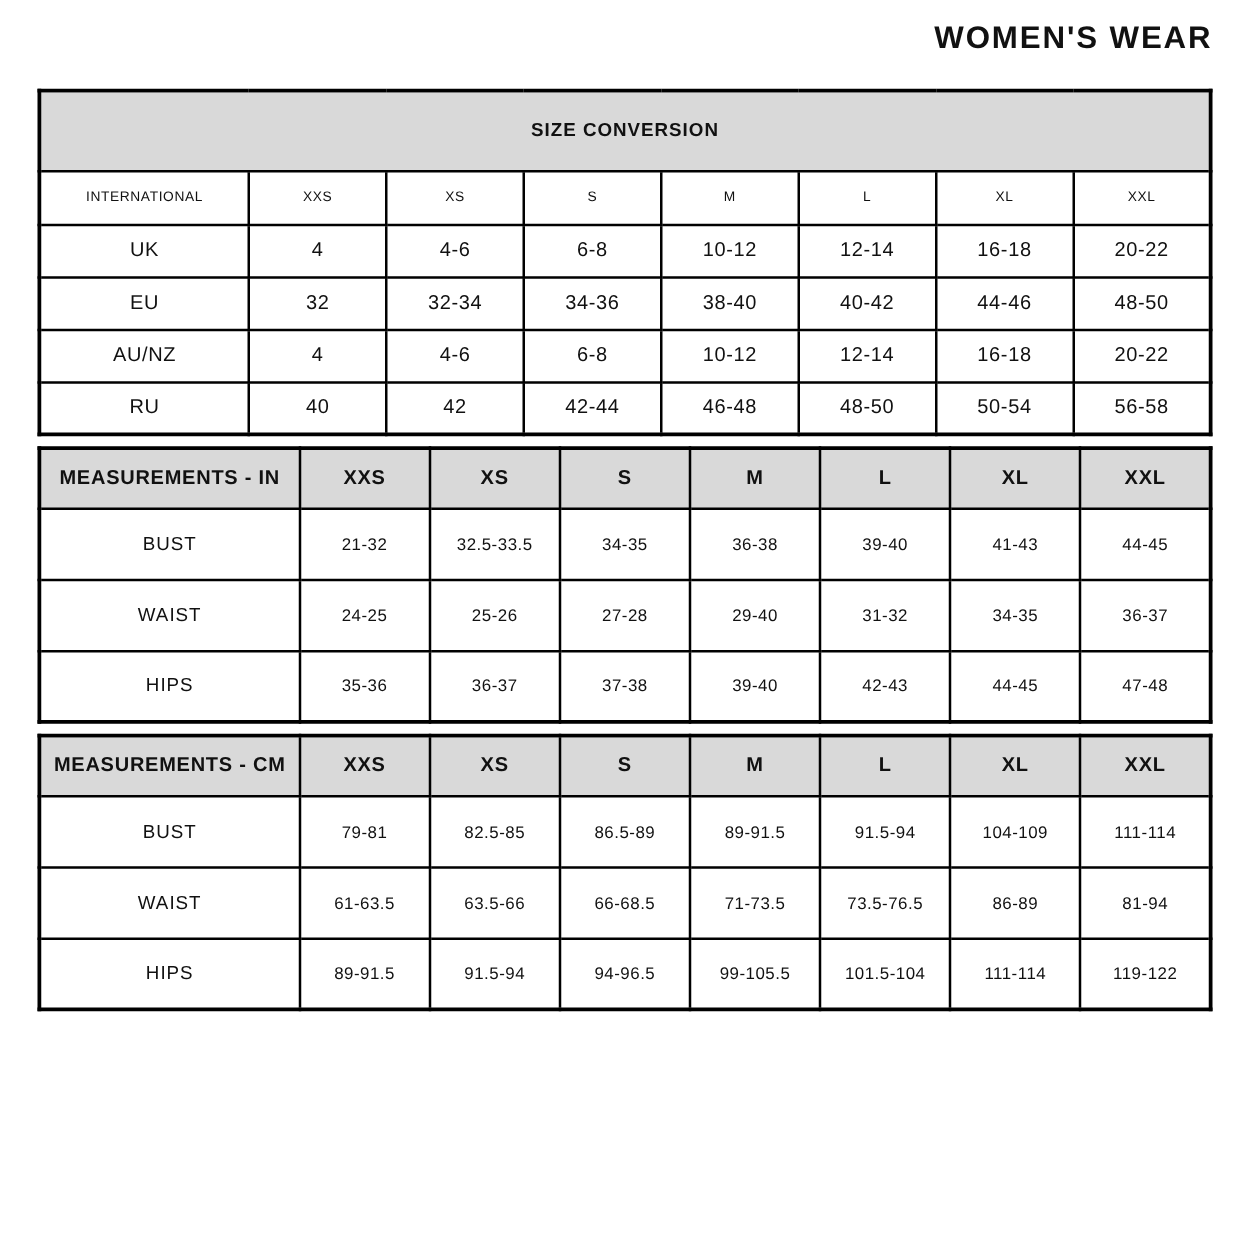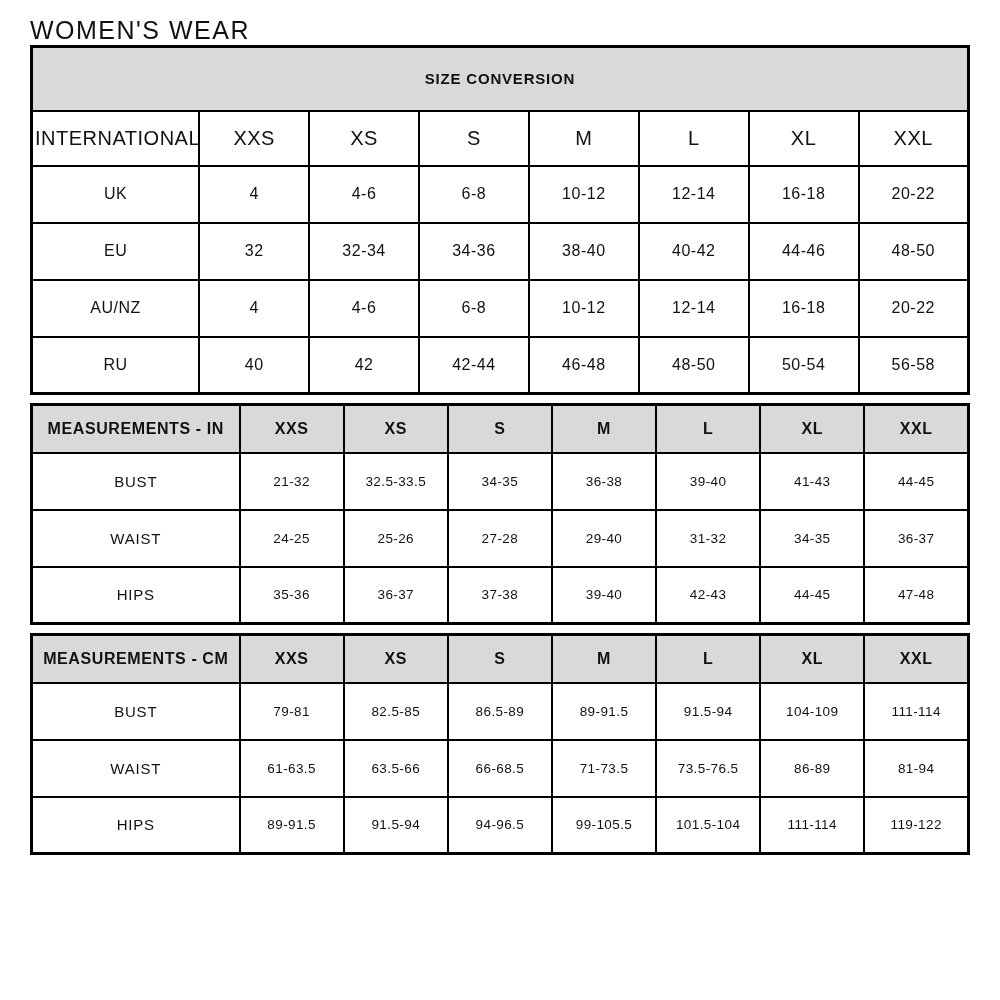--- a/index.html
+++ b/index.html
@@ -10,25 +10,25 @@
     width: 1000px;
     font-family: "Liberation Sans", sans-serif;
     color: #111111;
   }
   .page {
     width: 1000px;
     height: 1000px;
     padding: 12px 30px 0 30px;
   }
   .page-title {
-    text-align: left;
+    text-align: right;
     font-size: 25px;
-    font-weight: normal;
+    font-weight: bold;
     letter-spacing: 1.5px;
-    margin: 4px 0 0 0;
+    margin: 4px 0 26px 0;
   }
   table {
     width: 940px;
     border-collapse: collapse;
     table-layout: fixed;
     border: 3px solid #000000;
     margin-bottom: 8px;
   }
   td {
     border: 2px solid #000000;
@@ -40,27 +40,27 @@
   }
   
   .sc-title-cell {
     background: #d9d9d9;
     height: 64px;
     font-weight: bold;
     font-size: 15px;
     letter-spacing: 0.8px;
   }
   .sc td.data-cell, .sc td.row-label {
-    height: 57px;
+    height: 42px;
     font-size: 16px;
     letter-spacing: 0.5px;
   }
   .sc .col-head {
-    height: 55px;
-    font-size: 20px;
+    height: 43px;
+    font-size: 11px;
     letter-spacing: 0.5px;
   }
   
   .mt .head-row td {
     background: #d9d9d9;
     height: 48px;
     font-weight: bold;
     font-size: 16px;
     letter-spacing: 0.6px;
   }

